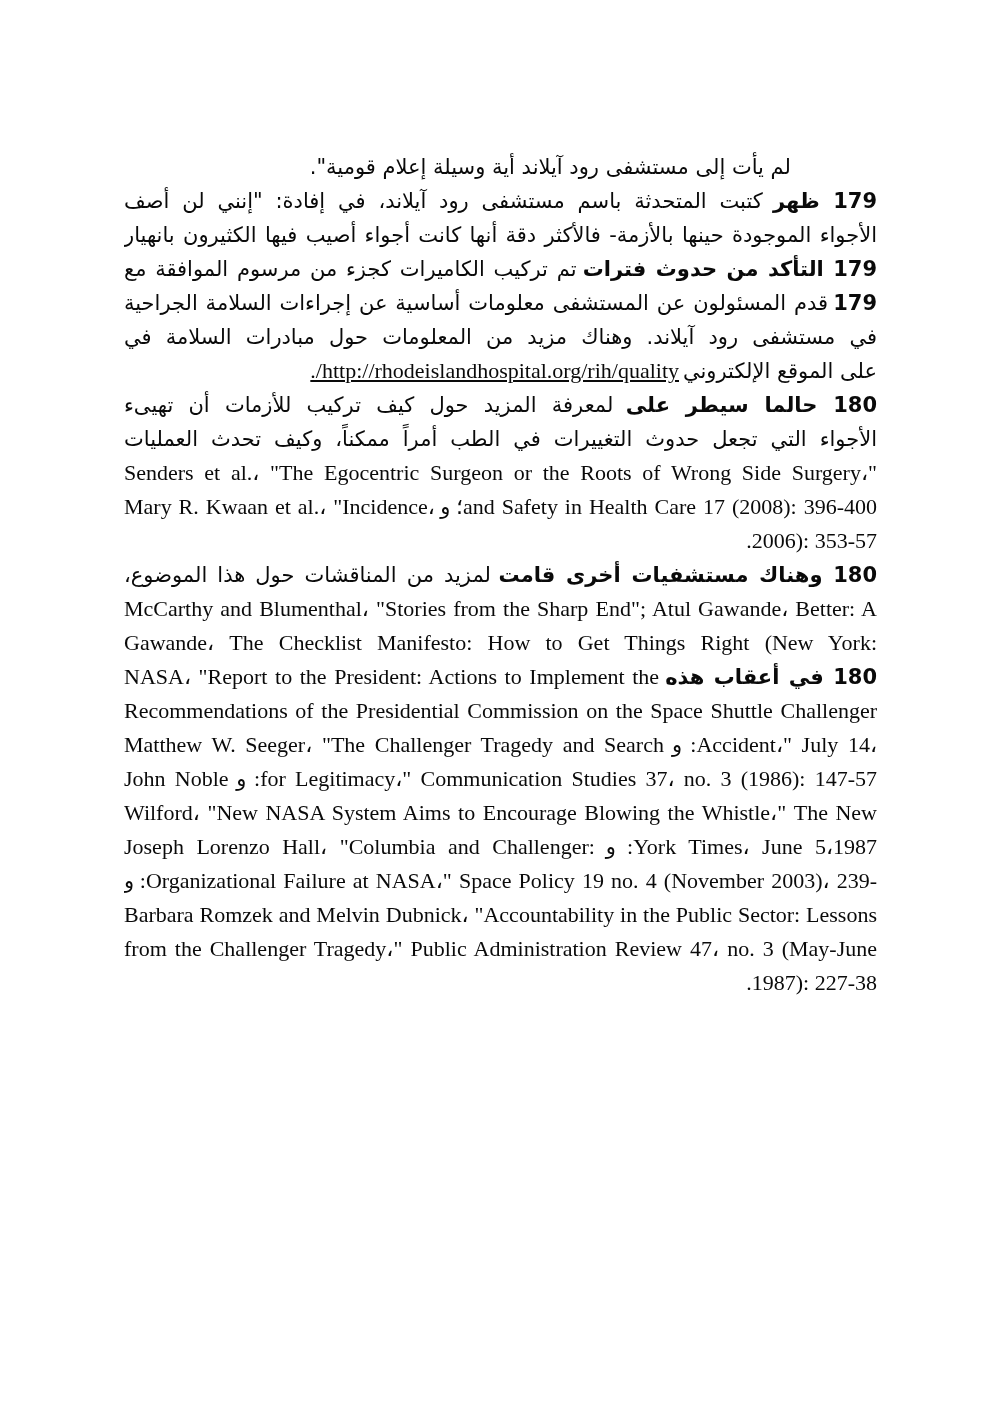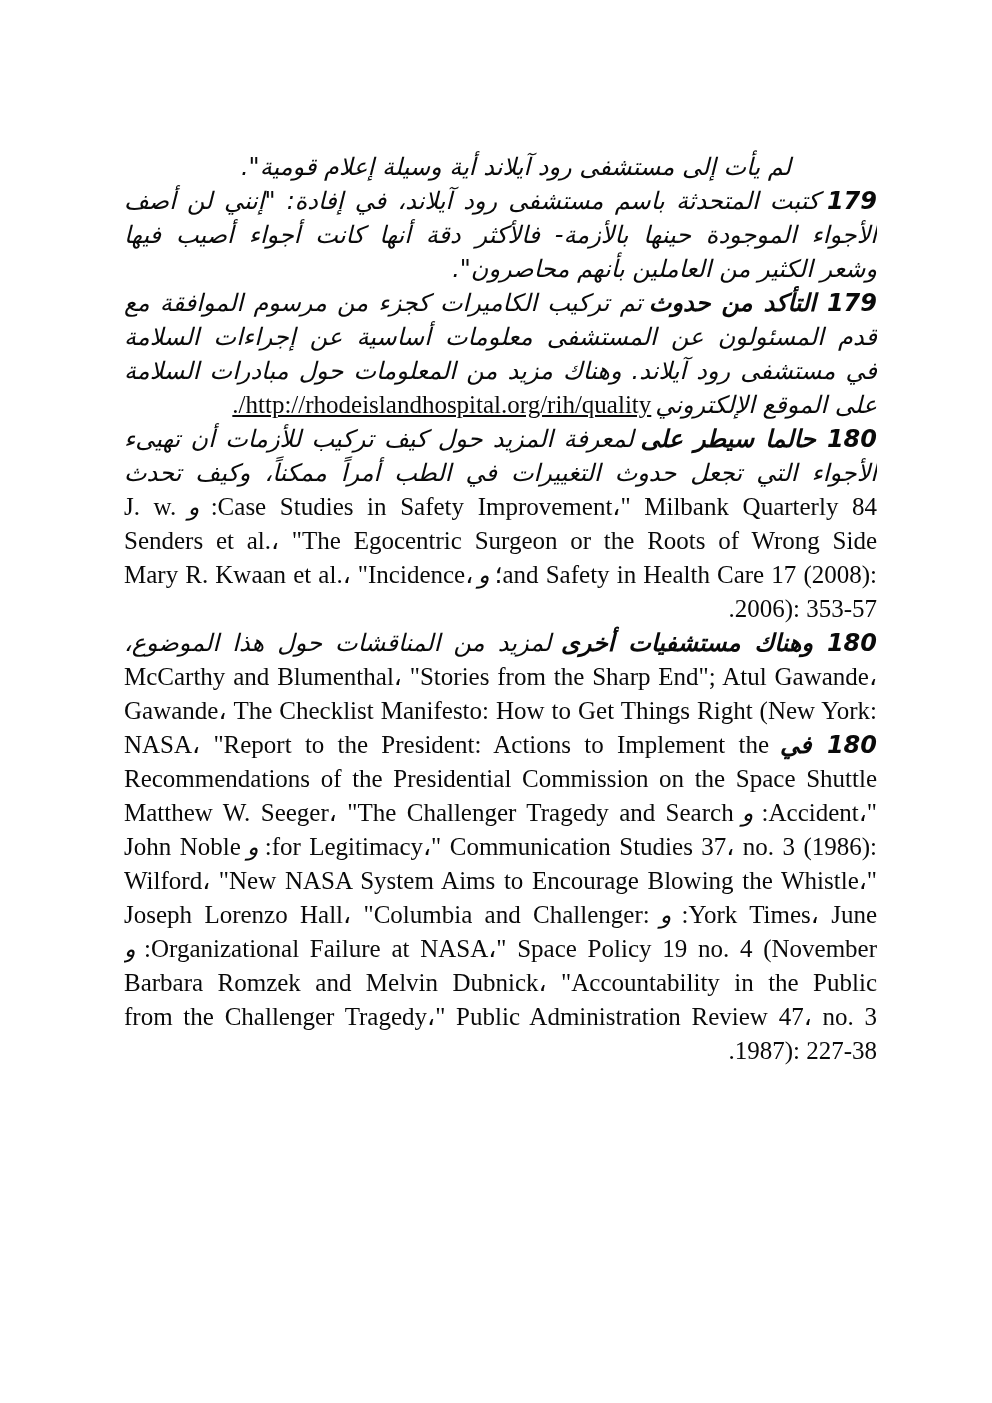--- a/index.html
+++ b/index.html
@@ -32,29 +32,28 @@
   }
   .line.right {
     text-align: right;
     text-align-last: right;
   }
   .line.indented {
     padding-right: 86px;
   }
   .ar {
     font-family: "DejaVu Sans", sans-serif;
-    font-size: 24px;
-    font-style: italic;
+    font-size: 21px;
   }
   .ar.bold {
     font-weight: bold;
   }
   .en {
     font-family: "Liberation Serif", serif;
-    font-size: 25px;
+    font-size: 22px;
   }
   .u {
     text-decoration: underline;
   }
   .watermark {
     position: absolute;
     left: 52px;
     top: 1432px;
     font-family: "Liberation Sans", sans-serif;
     font-size: 34px;
@@ -62,28 +61,26 @@
     color: #15803d;
   }
 </style>
 </head>
 <body>
 
 <div class="text-block">
     <div class="line right indented"><span dir="rtl" class="ar">لم يأت إلى مستشفى رود آيلاند أية وسيلة إعلام قومية".</span></div>
     <div class="line justify"><span dir="rtl" class="ar">كتبت المتحدثة باسم مستشفى رود آيلاند، في إفادة: "إنني لن أصف</span> <span dir="rtl" class="ar bold">179 ظهر الإحساس بالأزمة</span></div>
     <div class="line justify"><span dir="rtl" class="ar">الأجواء الموجودة حينها بالأزمة- فالأكثر دقة أنها كانت أجواء أصيب فيها الكثيرون بانهيار الروح المعنوية.</span></div>
-    <div class="line right"><span dir="rtl" class="ar">وشعر الكثير من العاملين بأنهم محاصرون".</span></div>
     <div class="line justify"><span dir="rtl" class="ar">تم تركيب الكاميرات كجزء من مرسوم الموافقة مع</span> <span dir="rtl" class="ar bold">179 التأكد من حدوث فترات الاستراحة القصيرة</span></div>
     <div class="line justify"><span dir="rtl" class="ar">قدم المسئولون عن المستشفى معلومات أساسية عن إجراءات السلامة الجراحية</span> <span dir="rtl" class="ar bold">179 نظام حاسوبي</span></div>
     <div class="line justify"><span dir="rtl" class="ar">في مستشفى رود آيلاند. وهناك مزيد من المعلومات حول مبادرات السلامة في مستشفى رود آيلاند متاحة</span></div>
     <div class="line right"><span dir="ltr" class="en u">./http://rhodeislandhospital.org/rih/quality</span> <span dir="rtl" class="ar">على الموقع الإلكتروني</span></div>
     <div class="line justify"><span dir="rtl" class="ar">لمعرفة المزيد حول كيف تركيب للأزمات أن تهيىء</span> <span dir="rtl" class="ar bold">180 حالما سيطر على مستشفى رود آيلاند</span></div>
     <div class="line justify"><span dir="rtl" class="ar">الأجواء التي تجعل حدوث التغييرات في الطب أمراً ممكناً، وكيف تحدث العمليات الجراحية على الموضع</span></div>
-    <div class="line justify"><span dir="ltr" class="en">J. w.</span> <span dir="rtl" class="ar">و</span> <span dir="ltr" class="en">:Case Studies in Safety Improvement،" Milbank Quarterly 84 (2006): 165-200</span></div>
     <div class="line justify"><span dir="ltr" class="en">Senders et al.، "The Egocentric Surgeon or the Roots of Wrong Side Surgery،" Quality</span></div>
     <div class="line justify"><span dir="ltr" class="en">Mary R. Kwaan et al.، "Incidence،</span> <span dir="rtl" class="ar">و</span> <span dir="ltr" class="en">؛and Safety in Health Care 17 (2008): 396-400</span></div>
     <div class="line right"><span dir="ltr" class="en">.2006): 353-57</span></div>
     <div class="line justify"><span dir="rtl" class="ar">لمزيد من المناقشات حول هذا الموضوع،</span> <span dir="rtl" class="ar bold">180 وهناك مستشفيات أخرى قامت بتغييرات مشابهة</span></div>
     <div class="line justify"><span dir="ltr" class="en">McCarthy and Blumenthal، "Stories from the Sharp End"; Atul Gawande، Better: A</span> <span dir="rtl" class="ar">انظر</span></div>
     <div class="line justify"><span dir="ltr" class="en">Gawande، The Checklist Manifesto: How to Get Things Right (New York:</span></div>
     <div class="line justify"><span dir="ltr" class="en">NASA، "Report to the President: Actions to Implement the</span> <span dir="rtl" class="ar bold">180 في أعقاب هذه المأساة</span></div>
     <div class="line justify"><span dir="ltr" class="en">Recommendations of the Presidential Commission on the Space Shuttle Challenger</span></div>
     <div class="line justify"><span dir="ltr" class="en">Matthew W. Seeger، "The Challenger Tragedy and Search</span> <span dir="rtl" class="ar">و</span> <span dir="ltr" class="en">:Accident،" July 14، 1986</span></div>
     <div class="line justify"><span dir="ltr" class="en">John Noble</span> <span dir="rtl" class="ar">و</span> <span dir="ltr" class="en">:for Legitimacy،" Communication Studies 37، no. 3 (1986): 147-57</span></div>

